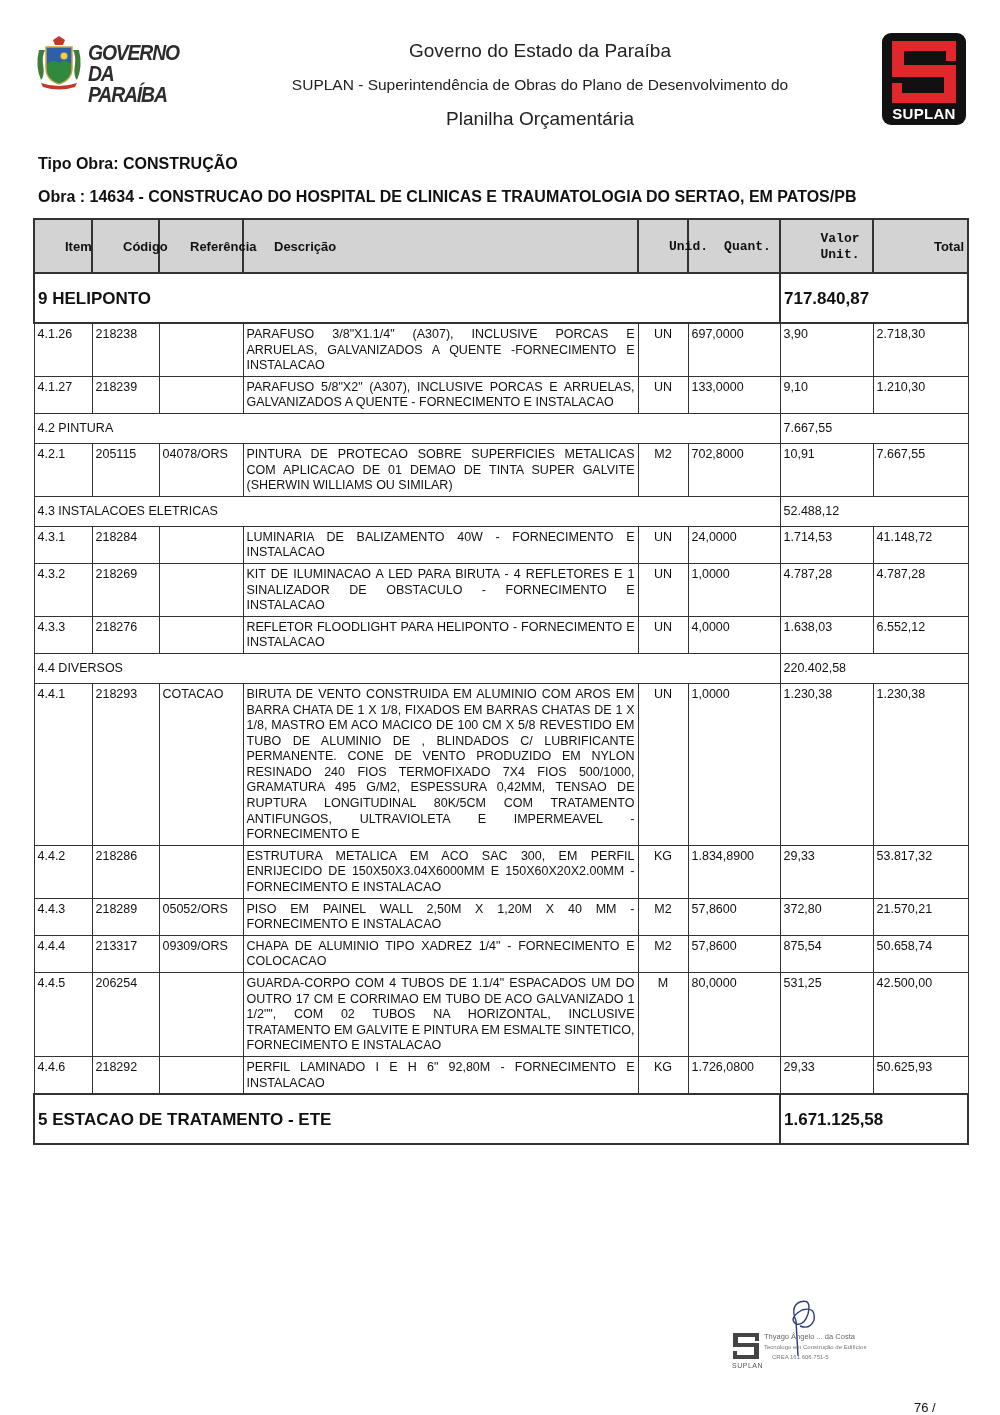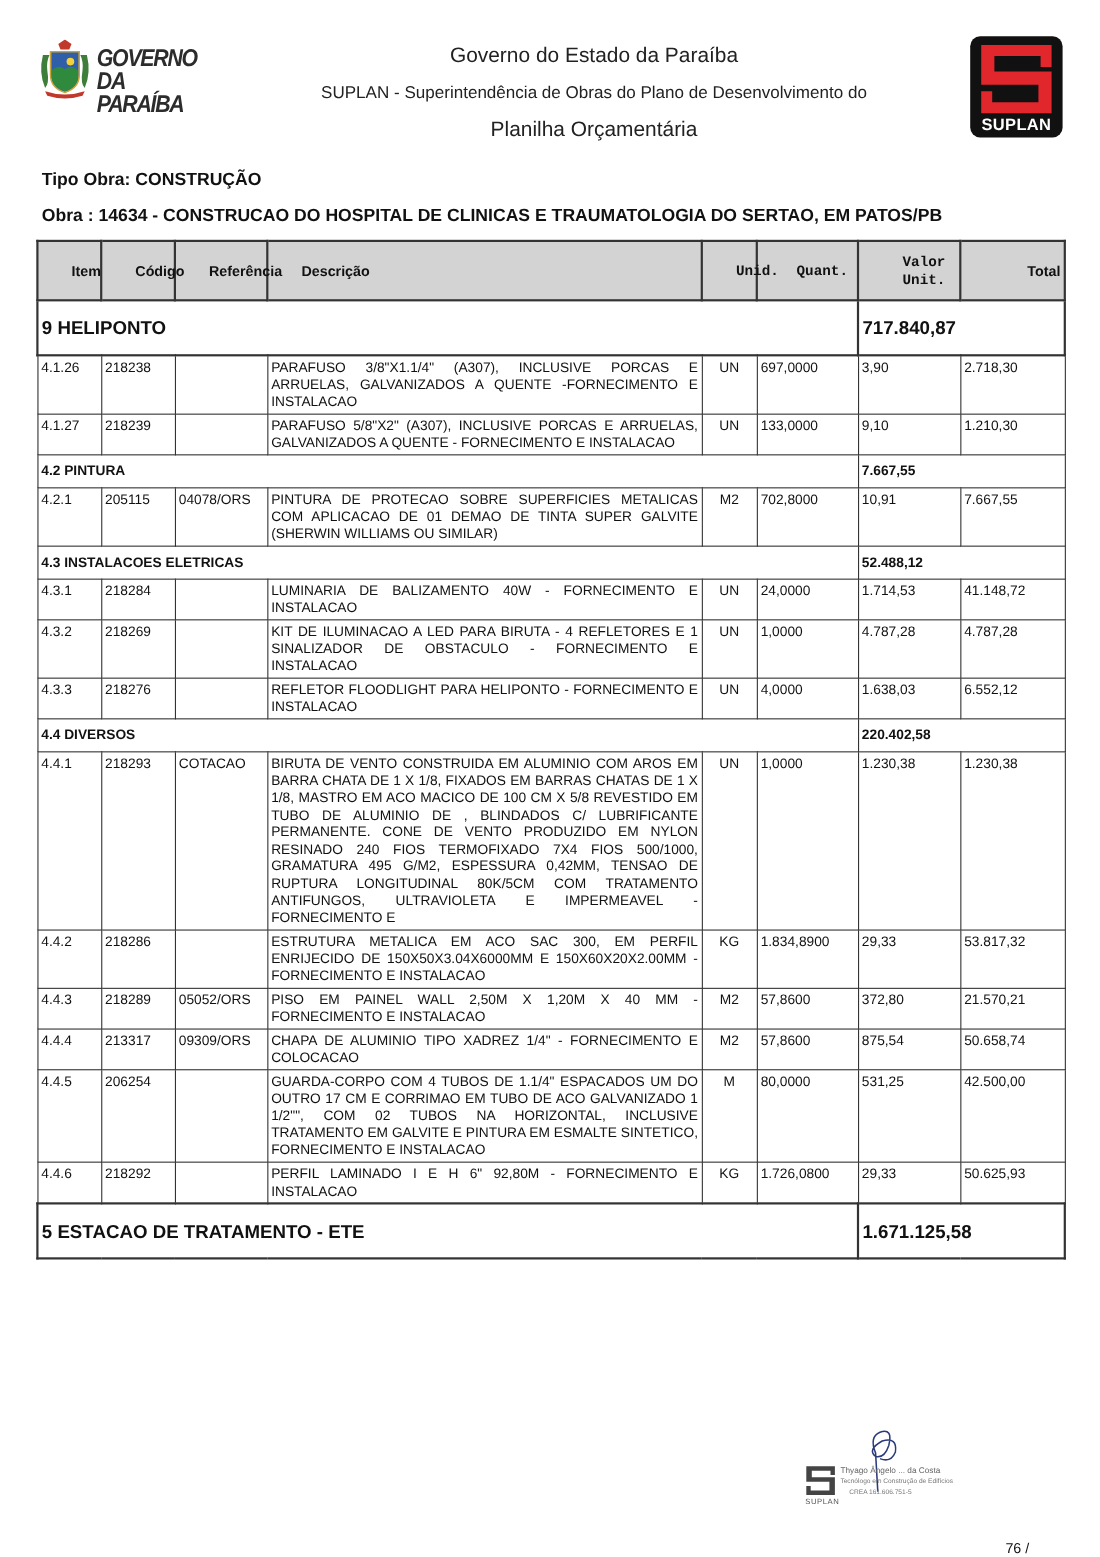--- a/index.html
+++ b/index.html
@@ -24,21 +24,21 @@
   
   table { position: absolute; left: 33px; top: 218px; width: 934px; border-collapse: collapse; table-layout: fixed; }
   td, th { border: 1.5px solid #333; vertical-align: top; font-size: 12.5px; line-height: 15.6px; padding: 3px 3px 2px 3px; }
   th { background: #d3d3d3; height: 54px; vertical-align: middle; font-size: 13px; font-weight: bold; text-align: left; border-width: 2px; padding-left: 30px; }
   th.c { text-align: center; font-family: Liberation Mono, monospace; }
   th.r { text-align: right; }
   td.num { text-align: left; }
   td.ctr { text-align: center; }
   td.desc { text-align: justify; text-align-last: left; }
   tr.group td { font-weight: bold; font-size: 17px; vertical-align: middle; height: 50px; border-width: 2px; }
-  tr.sub td { font-weight: bold; font-size: 12.5px; vertical-align: middle; height: 30px; }
+  tr.sub td { font-weight: normal; font-size: 12.5px; vertical-align: middle; height: 30px; }
   tr.cont td { border-left: none; border-right: none; border-bottom-width: 1.5px; }
   tr.cont td.desc-c { border-left: 1.5px solid #333; border-right: 1.5px solid #333; height: 33px; }
 
   
   .stamp { position: absolute; left: 730px; top: 1296px; width: 140px; height: 75px; }
   .page-num { position: absolute; left: 914px; top: 1362px; font-size: 13px; margin-top: 38px; }
 </style>
 </head>
 <body>
 

